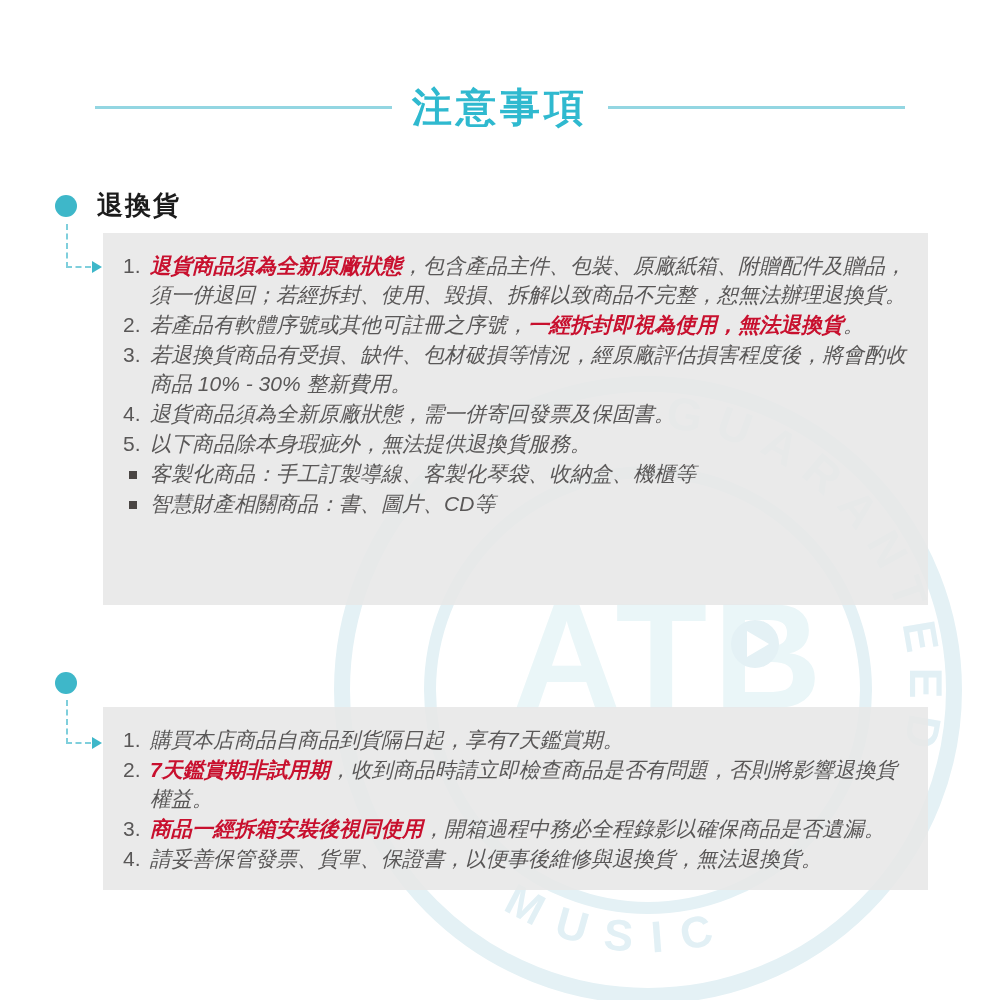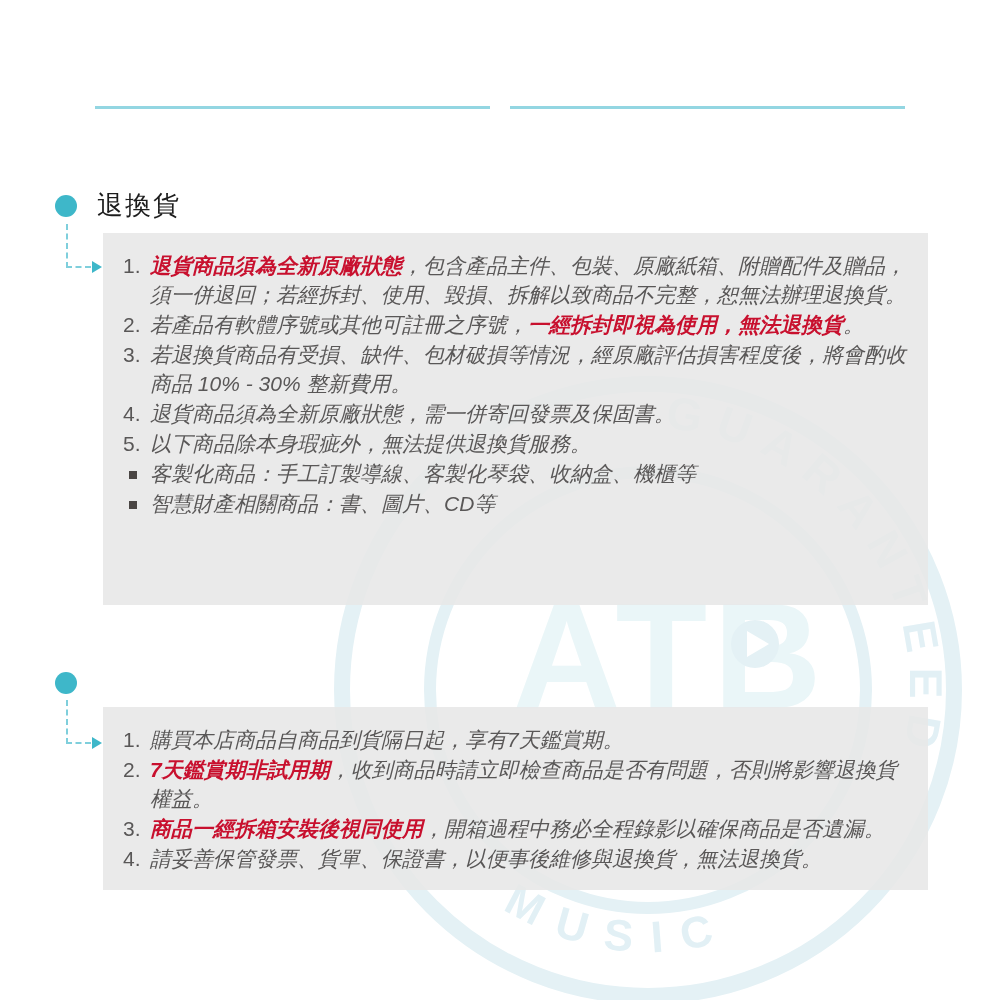--- a/index.html
+++ b/index.html
@@ -33,21 +33,21 @@
     white-space:nowrap;
   }
 
   
   .sec-dot{
     position:absolute;width:22px;height:22px;border-radius:50%;
     background:#3eb7c9;left:55px;
   }
   .sec-heading{
     position:absolute;left:97px;
-    font-size:26px;font-weight:normal;color:#1c1c1c;letter-spacing:2px;
+    font-size:26px;font-weight:bold;color:#1c1c1c;letter-spacing:2px;
     white-space:nowrap;
   }
   .connector{
     position:absolute;left:66px;width:23px;
     border-left:2px dashed #7fcfdc;
     border-bottom:2px dashed #7fcfdc;
   }
   .connector::after{
     content:"";position:absolute;right:-11px;bottom:-7px;
     width:0;height:0;
@@ -94,20 +94,21 @@
     </text>
     <text class="wm-center" x="372" y="368" text-anchor="middle">ATB</text>
     <g>
       <circle cx="457" cy="304" r="24" fill="#e4f1f5"></circle>
       <path d="M 449 291 L 471 304 L 449 317 Z" fill="#ffffff"></path>
     </g>
   </svg>
 
   <div class="title-row">
     <div class="hline"></div>
+    <div class="page-title">注意事項</div>
     <div class="hline"></div>
   </div>
 
   <div class="sec-dot" style="top:195px;"></div>
   <div class="sec-heading" style="top:188px;">退換貨</div>
   <div class="connector" style="top:224px;height:42px;"></div>
   <div class="content-box" style="top:233px;height:372px;">
     <div>
         <div class="item">
           <span class="marker">1.</span>

